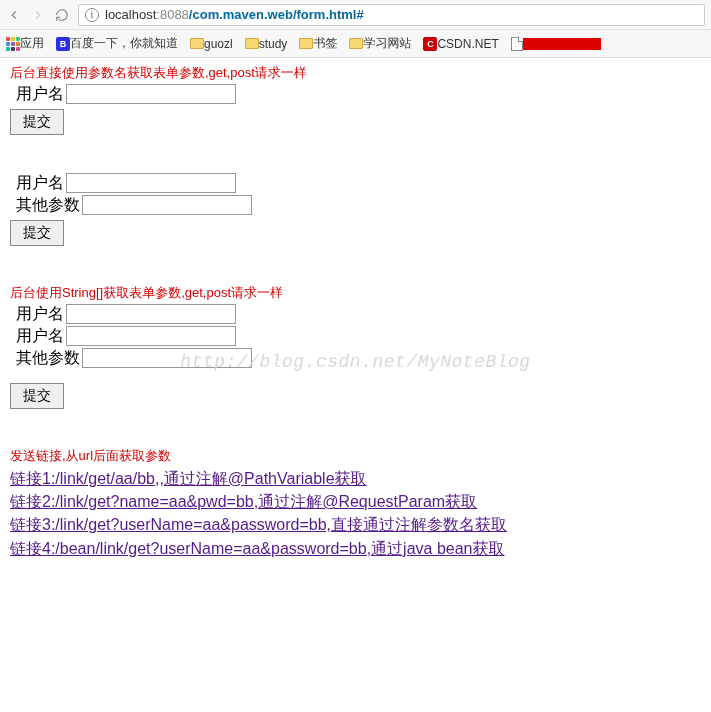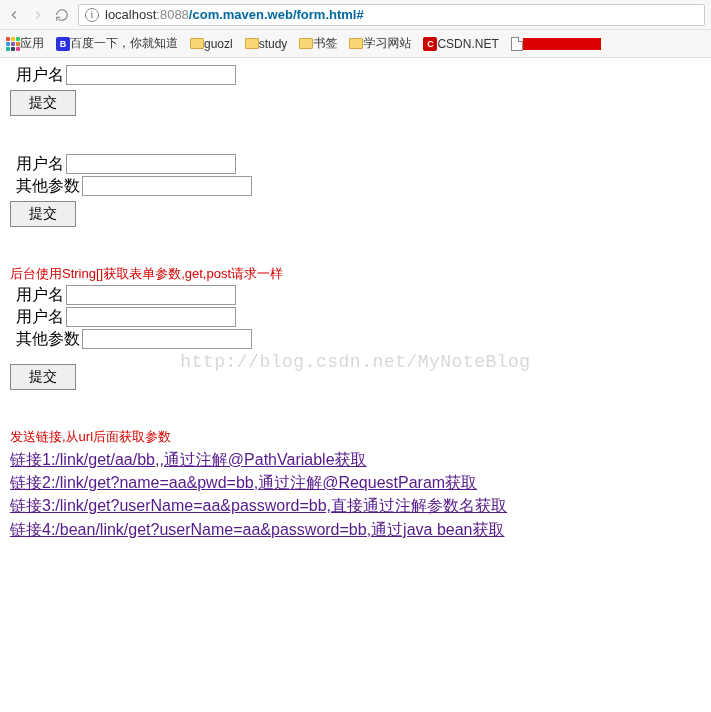--- a/index.html
+++ b/index.html
@@ -27,23 +27,23 @@
     .page-icon { width: 12px; height: 14px; border: 1px solid #888; background:#fff; position:relative; }
     .page-icon::before{content:"";position:absolute;top:-1px;right:-1px;width:4px;height:4px;border-left:1px solid #888;border-bottom:1px solid #888;background:#f7f7f7;}
     .redbar { width: 78px; height: 12px; background: #d00; }
     
     .content { padding: 6px 10px; position: relative; }
     .section { margin-bottom: 38px; }
     .section-title { color: #d40000; font-size: 13px; margin-bottom: 2px; }
     .form-row { display: flex; margin: 1px 6px; font-size: 16px; color: #000; }
     .form-row label { font-size: 16px; }
     .form-row input[type=text] { border: 1px solid #999; height: 20px; width: 170px; margin-left: 2px; font-size: 13px; padding: 0 2px; }
-    .submit-btn { border: 1px solid #888; background: #efefef; padding: 3px 18px; font-size: 14px; margin-top: 3px; cursor: pointer; font-family: inherit; }
+    .submit-btn { border: 1px solid #888; background: #efefef; padding: 3px 12px; font-size: 14px; margin-top: 3px; cursor: pointer; font-family: inherit; }
     .links a { display: block; color: #551a8b; text-decoration: underline; font-size: 16px; line-height: 1.45; cursor: pointer; }
-    .watermark { position: absolute; top: 294px; left: 0; right: 0; text-align: center; color: #d8d8d8; font-family: "Courier New", monospace; font-size: 18px; pointer-events: none; letter-spacing: 0.5px;}
+    .watermark { position: absolute; top: 294px; left: 0; right: 0; text-align: center; color: #d8d8d8; font-family: "Courier New", monospace; font-size: 18px; pointer-events: none; letter-spacing: 0.5px; font-style: italic;}
     .gap-sm{ height:10px; }
   </style>
 </head>
 <body>
 
 <div class="toolbar">
   <div class="nav-icon">
       <svg viewBox="0 0 24 24">
         <polyline points="15 18 9 12 15 6"></polyline>
       </svg>
@@ -109,20 +109,21 @@
   <div class="bm-item">
       <span class="page-icon"></span>
       <span class="redbar"></span>
     </div>
 </div>
 
 <div class="content">
   <div class="watermark">http://blog.csdn.net/MyNoteBlog</div>
 
   <div class="section">
+    <div class="section-title">后台直接使用参数名获取表单参数,get,post请求一样</div>
     <div class="form-row">
       <label>用户名</label>
       <input type="text" style="">
     </div>
     <button class="submit-btn">提交</button>
   </div>
 
   <div class="section">
     <div class="form-row">
       <label>用户名</label>

